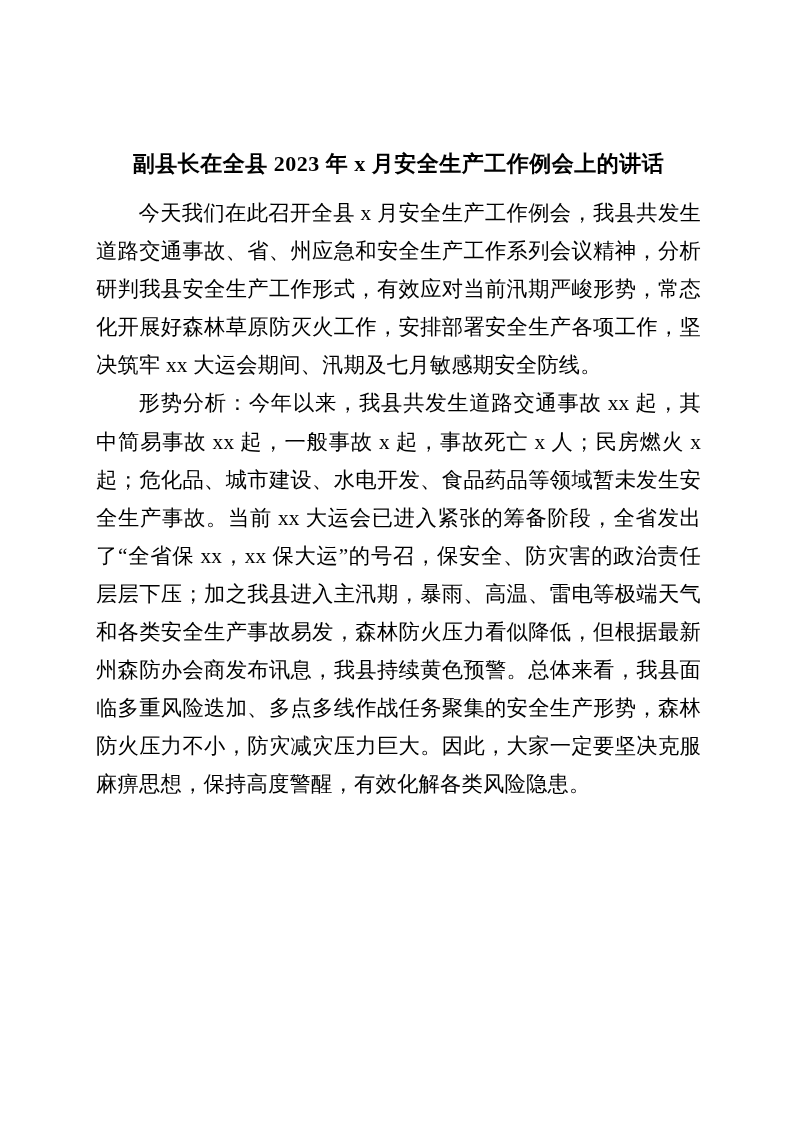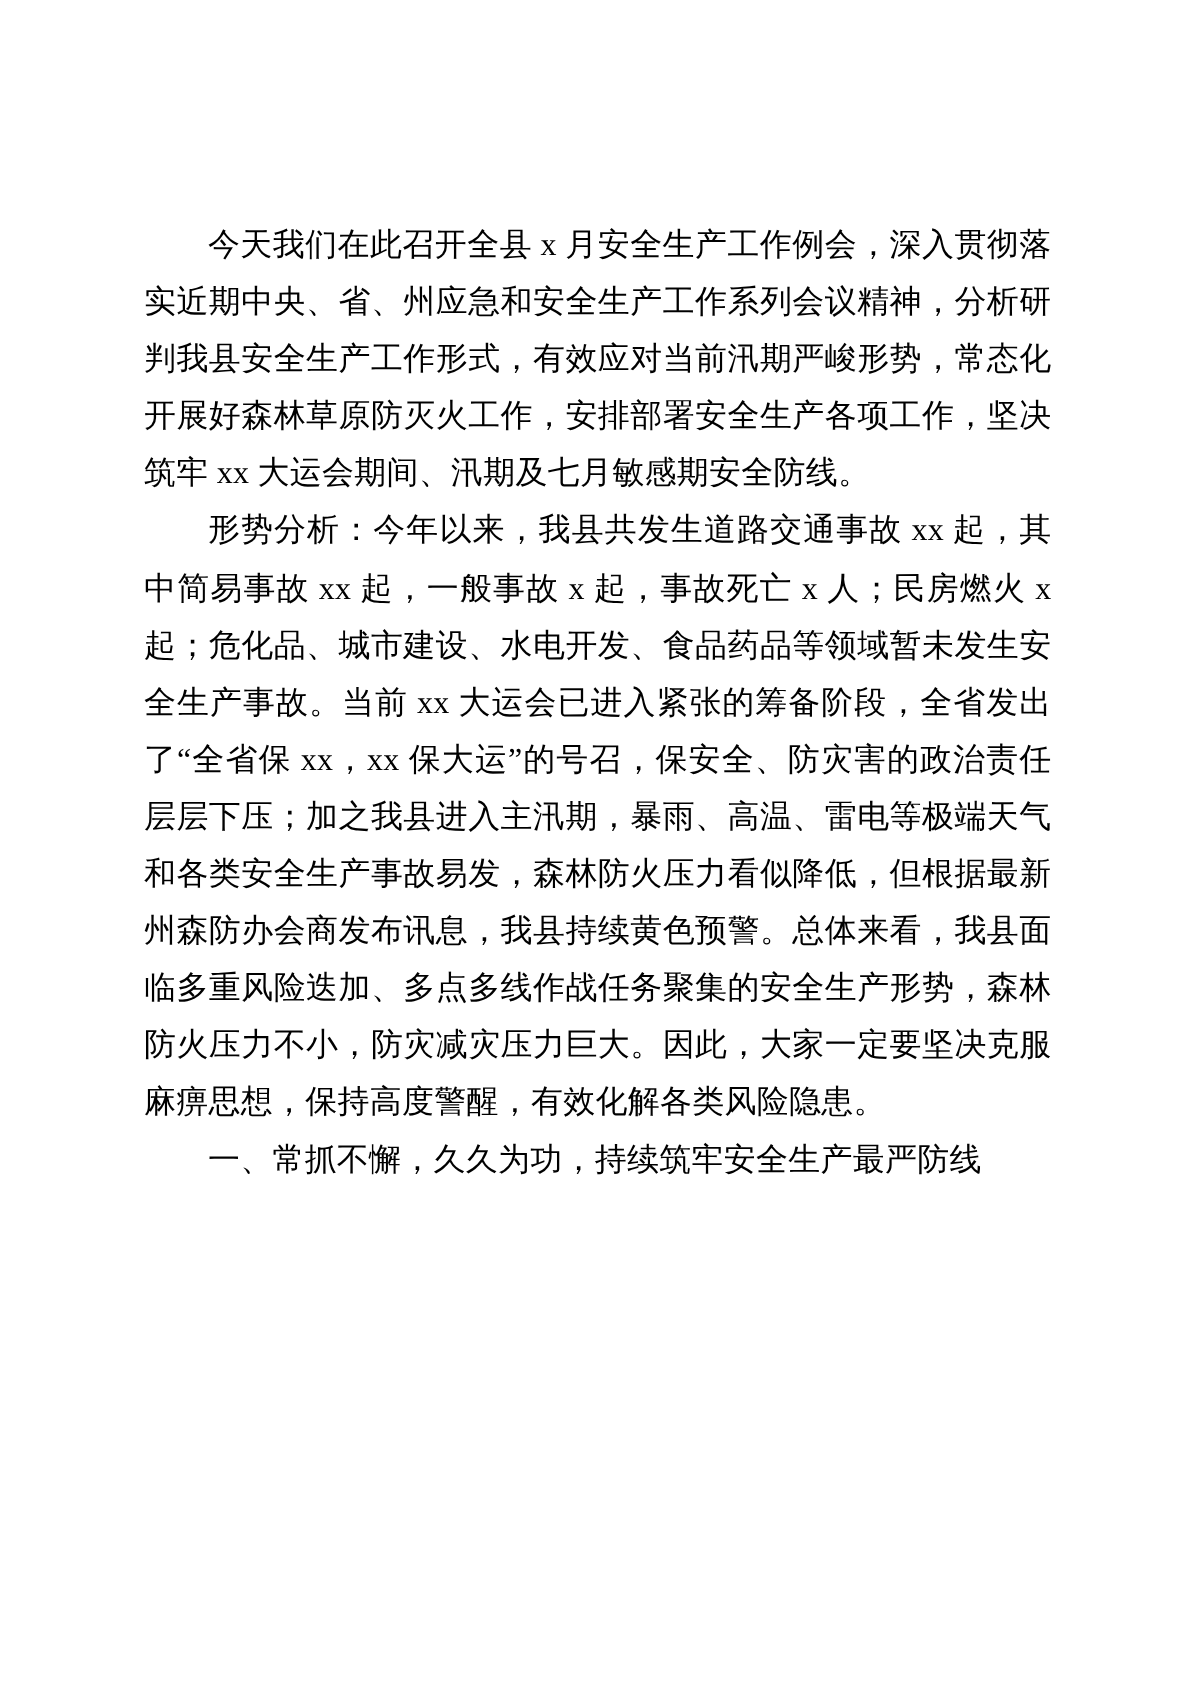--- a/index.html
+++ b/index.html
@@ -37,18 +37,18 @@
     text-align: justify;
     text-indent: 2em;
     letter-spacing: 0.2px;
     word-break: break-all;
   }
 </style>
 </head>
 <body>
 
 <div class="page">
+  <h1 class="doc-title">副县长在全县 2023 年 x 月安全生产工作例会上的讲话</h1>
   <div class="doc-body">
-    <p>今天我们在此召开全县 x 月安全生产工作例会，深入贯彻落实近期中央、省、州应急和安全生产工作系列会议精神，分析研判我县安全生产工作形式，有效应对当前汛期严峻形势，常态化开展好森林草原防灭火工作，安排部署安全生产各项工作，坚决筑牢 xx 大运会期间、汛期及七月敏感期安全防线。</p>
+    <p>今天我们在此召开全县 x 月安全生产工作例会，我县共发生道路交通事故、省、州应急和安全生产工作系列会议精神，分析研判我县安全生产工作形式，有效应对当前汛期严峻形势，常态化开展好森林草原防灭火工作，安排部署安全生产各项工作，坚决筑牢 xx 大运会期间、汛期及七月敏感期安全防线。</p>
     <p>形势分析：今年以来，我县共发生道路交通事故 xx 起，其中简易事故 xx 起，一般事故 x 起，事故死亡 x 人；民房燃火 x 起；危化品、城市建设、水电开发、食品药品等领域暂未发生安全生产事故。当前 xx 大运会已进入紧张的筹备阶段，全省发出了“全省保 xx，xx 保大运”的号召，保安全、防灾害的政治责任层层下压；加之我县进入主汛期，暴雨、高温、雷电等极端天气和各类安全生产事故易发，森林防火压力看似降低，但根据最新州森防办会商发布讯息，我县持续黄色预警。总体来看，我县面临多重风险迭加、多点多线作战任务聚集的安全生产形势，森林防火压力不小，防灾减灾压力巨大。因此，大家一定要坚决克服麻痹思想，保持高度警醒，有效化解各类风险隐患。</p>
-    <p>一、常抓不懈，久久为功，持续筑牢安全生产最严防线</p>
   </div>
 </div>
 
 </body></html>

